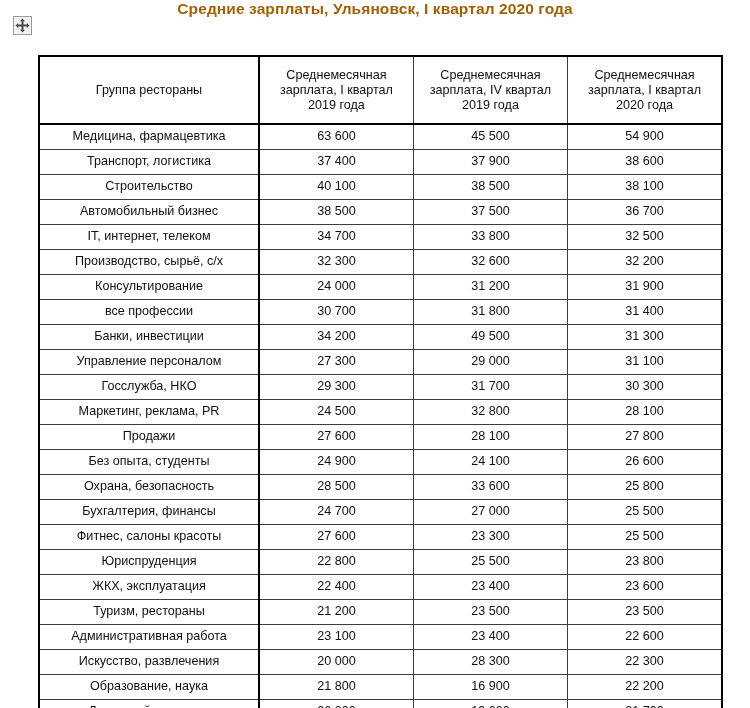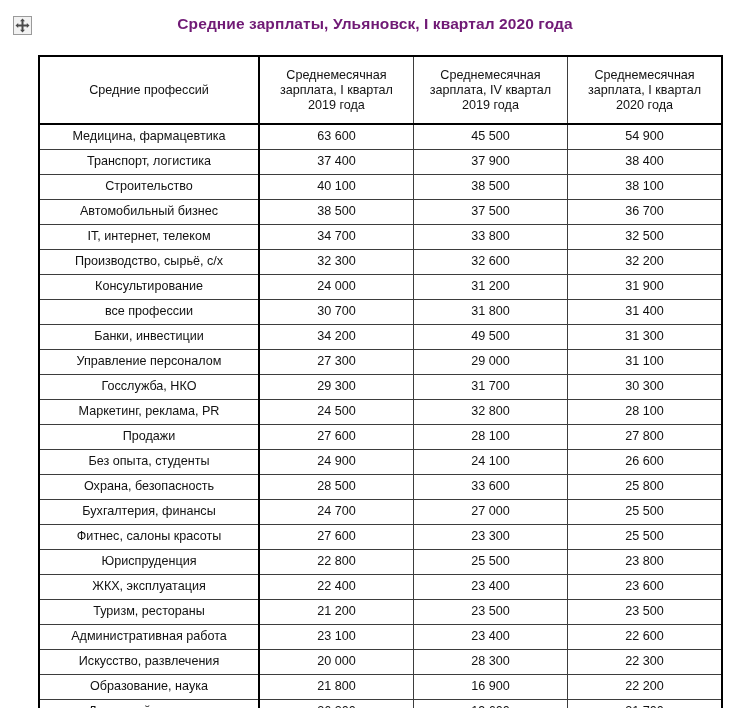--- a/index.html
+++ b/index.html
@@ -26,27 +26,27 @@
     border: 1px solid #9a9a9a;
     background: #f2f2f2;
     box-sizing: border-box;
   }
   #move-handle svg { display: block; }
 
   
   #doc-title {
     position: absolute;
     left: 0;
-    top: 15px;
+    top: 0;
     width: 750px;
     text-align: center;
     font-size: 15.5px;
     font-weight: bold;
     letter-spacing: 0.1px;
-    color: #701a75;
+    color: #a16207;
   }
 
   
   #salary-table-wrap {
     position: absolute;
     left: 38px;
     top: 55px;
     width: 683px;
   }
   table {
@@ -113,21 +113,21 @@
   <table>
     <colgroup>
       <col class="c-group">
       <col class="c-val">
       <col class="c-val">
       <col class="c-val">
     </colgroup>
     <thead>
       <tr>
         <th class="col-group">
-          <span>Средние профессий</span>
+          <span>Группа рестораны</span>
         </th>
         <th class="col-first-val">
           <span>Среднемесячная</span><br>
           <span>зарплата, I квартал</span><br>
           <span>2019 года</span>
         </th>
         <th>
           <span>Среднемесячная</span><br>
           <span>зарплата, IV квартал</span><br>
           <span>2019 года</span>
@@ -143,21 +143,21 @@
         <tr>
           <td class="cell-group">Медицина, фармацевтика</td>
           <td class="cell-v1">63 600</td>
           <td>45 500</td>
           <td>54 900</td>
         </tr>
         <tr>
           <td class="cell-group">Транспорт, логистика</td>
           <td class="cell-v1">37 400</td>
           <td>37 900</td>
-          <td>38 400</td>
+          <td>38 600</td>
         </tr>
         <tr>
           <td class="cell-group">Строительство</td>
           <td class="cell-v1">40 100</td>
           <td>38 500</td>
           <td>38 100</td>
         </tr>
         <tr>
           <td class="cell-group">Автомобильный бизнес</td>
           <td class="cell-v1">38 500</td>

